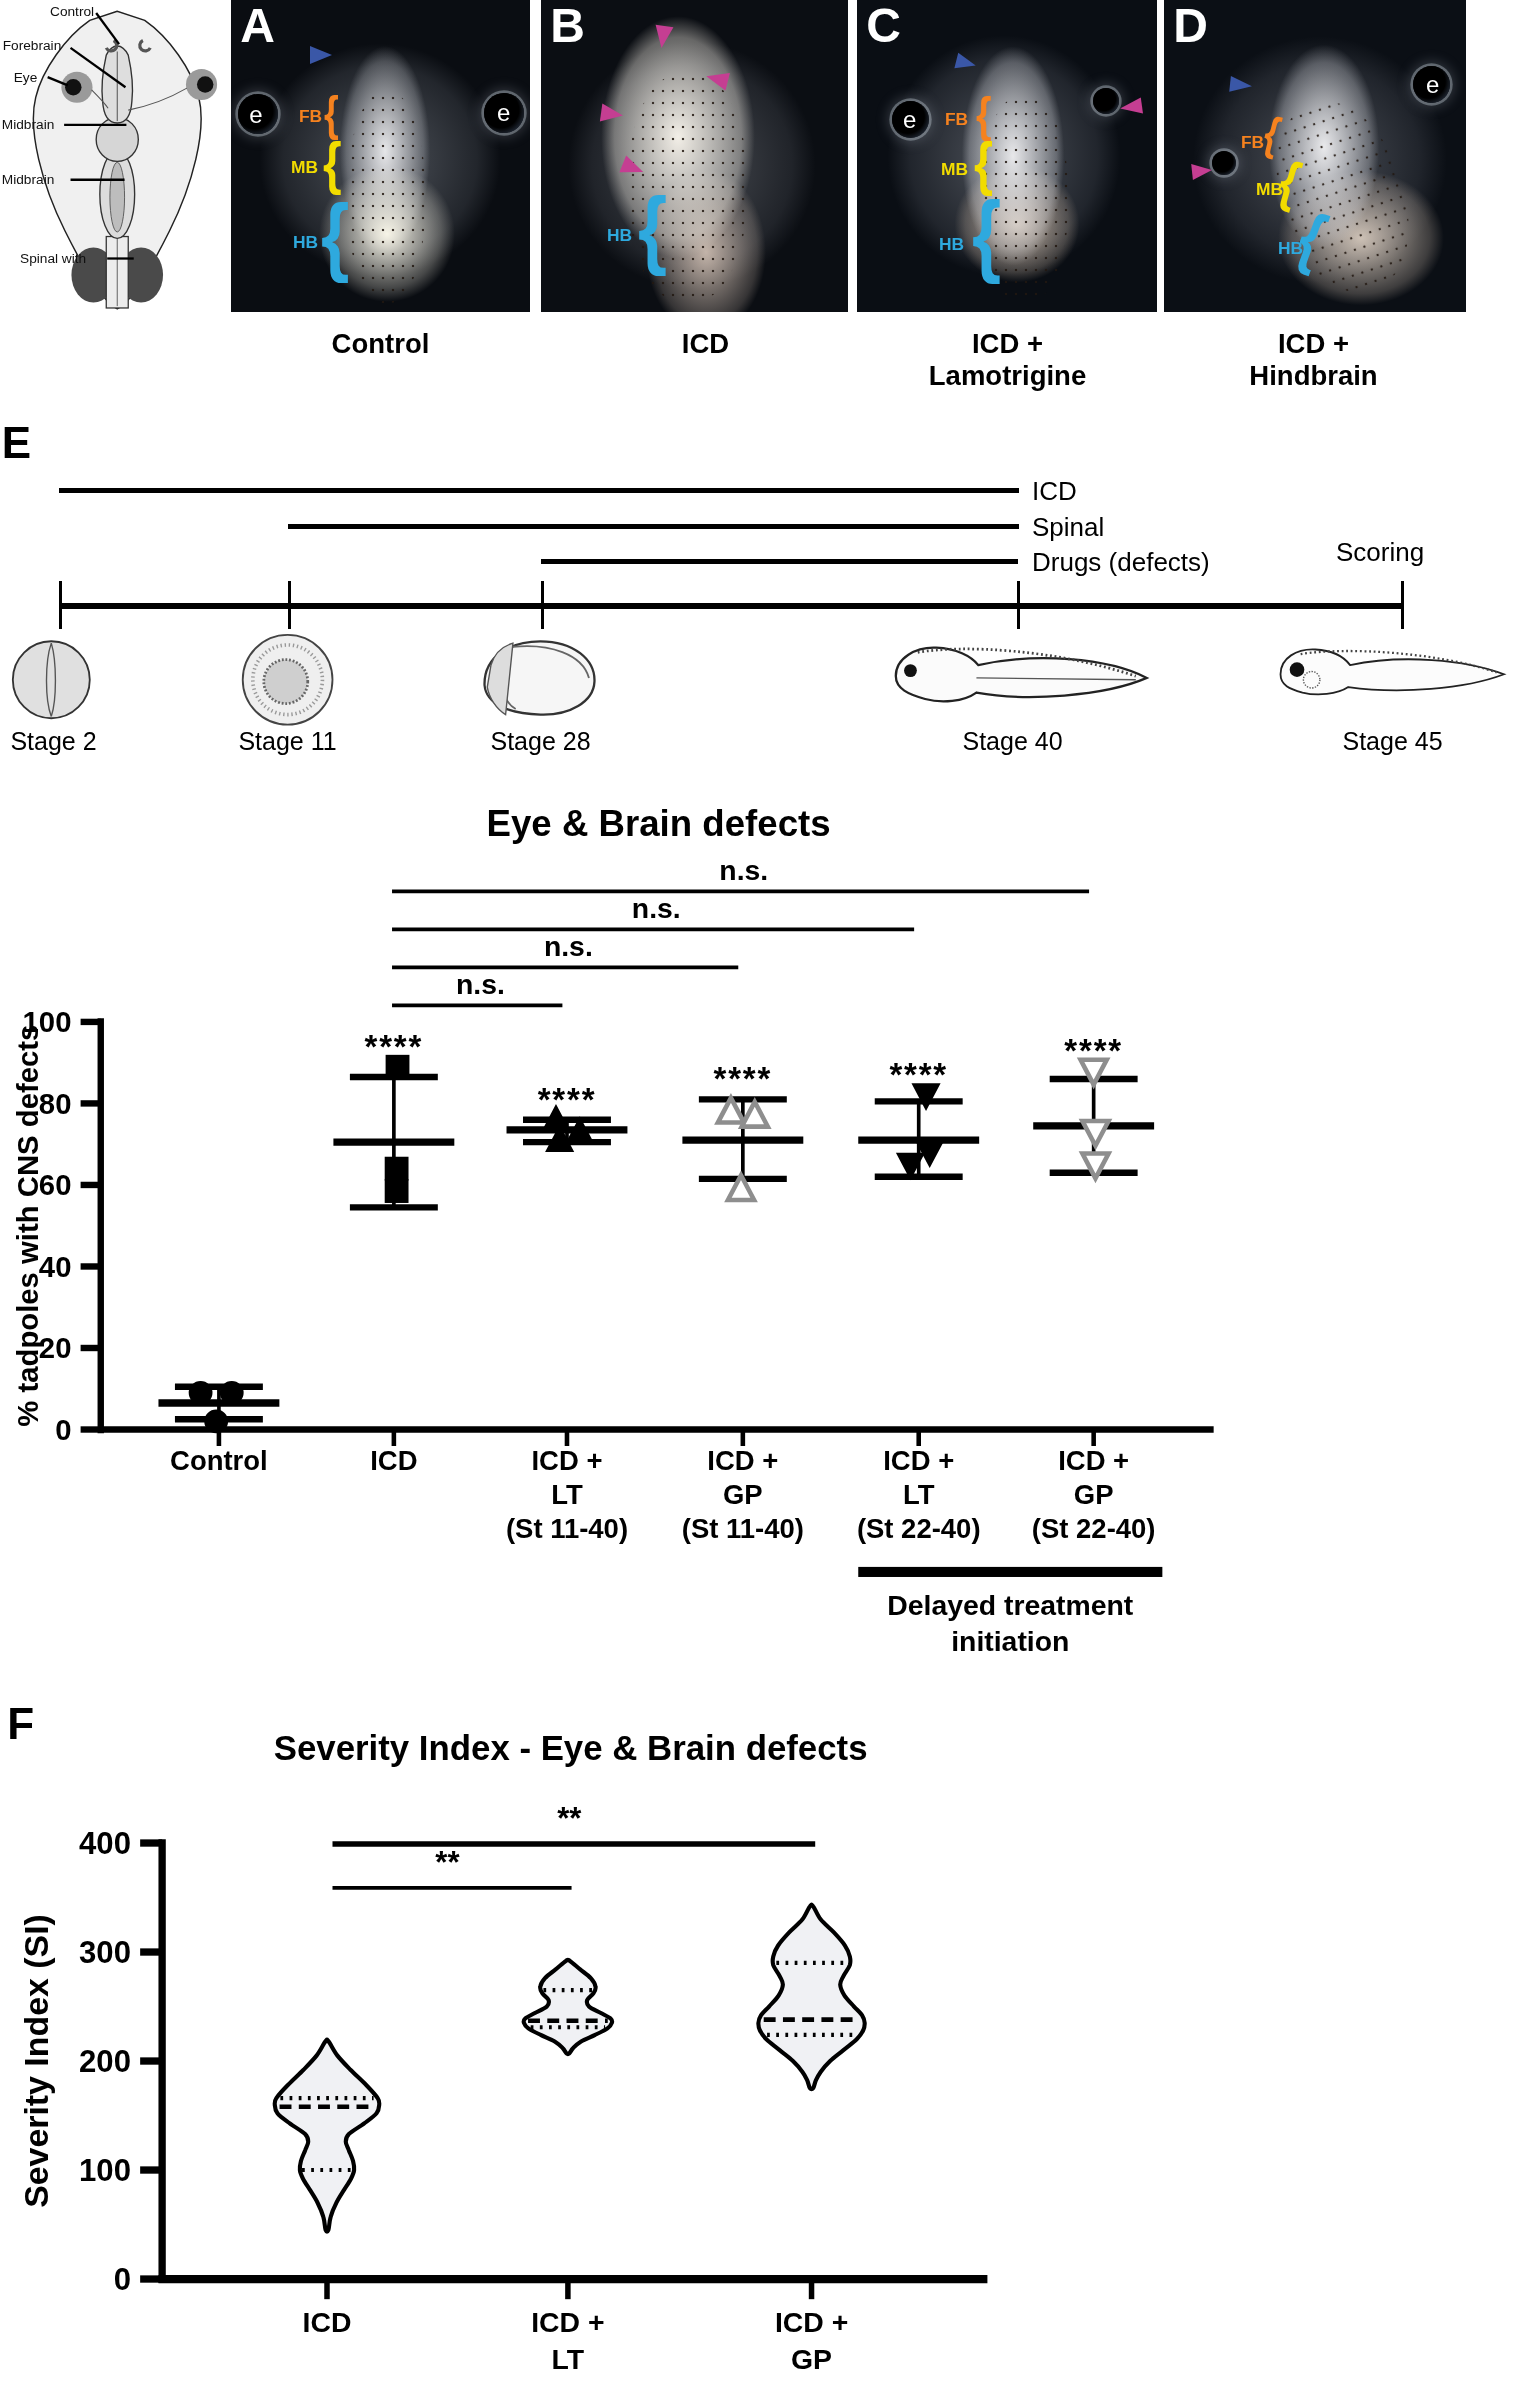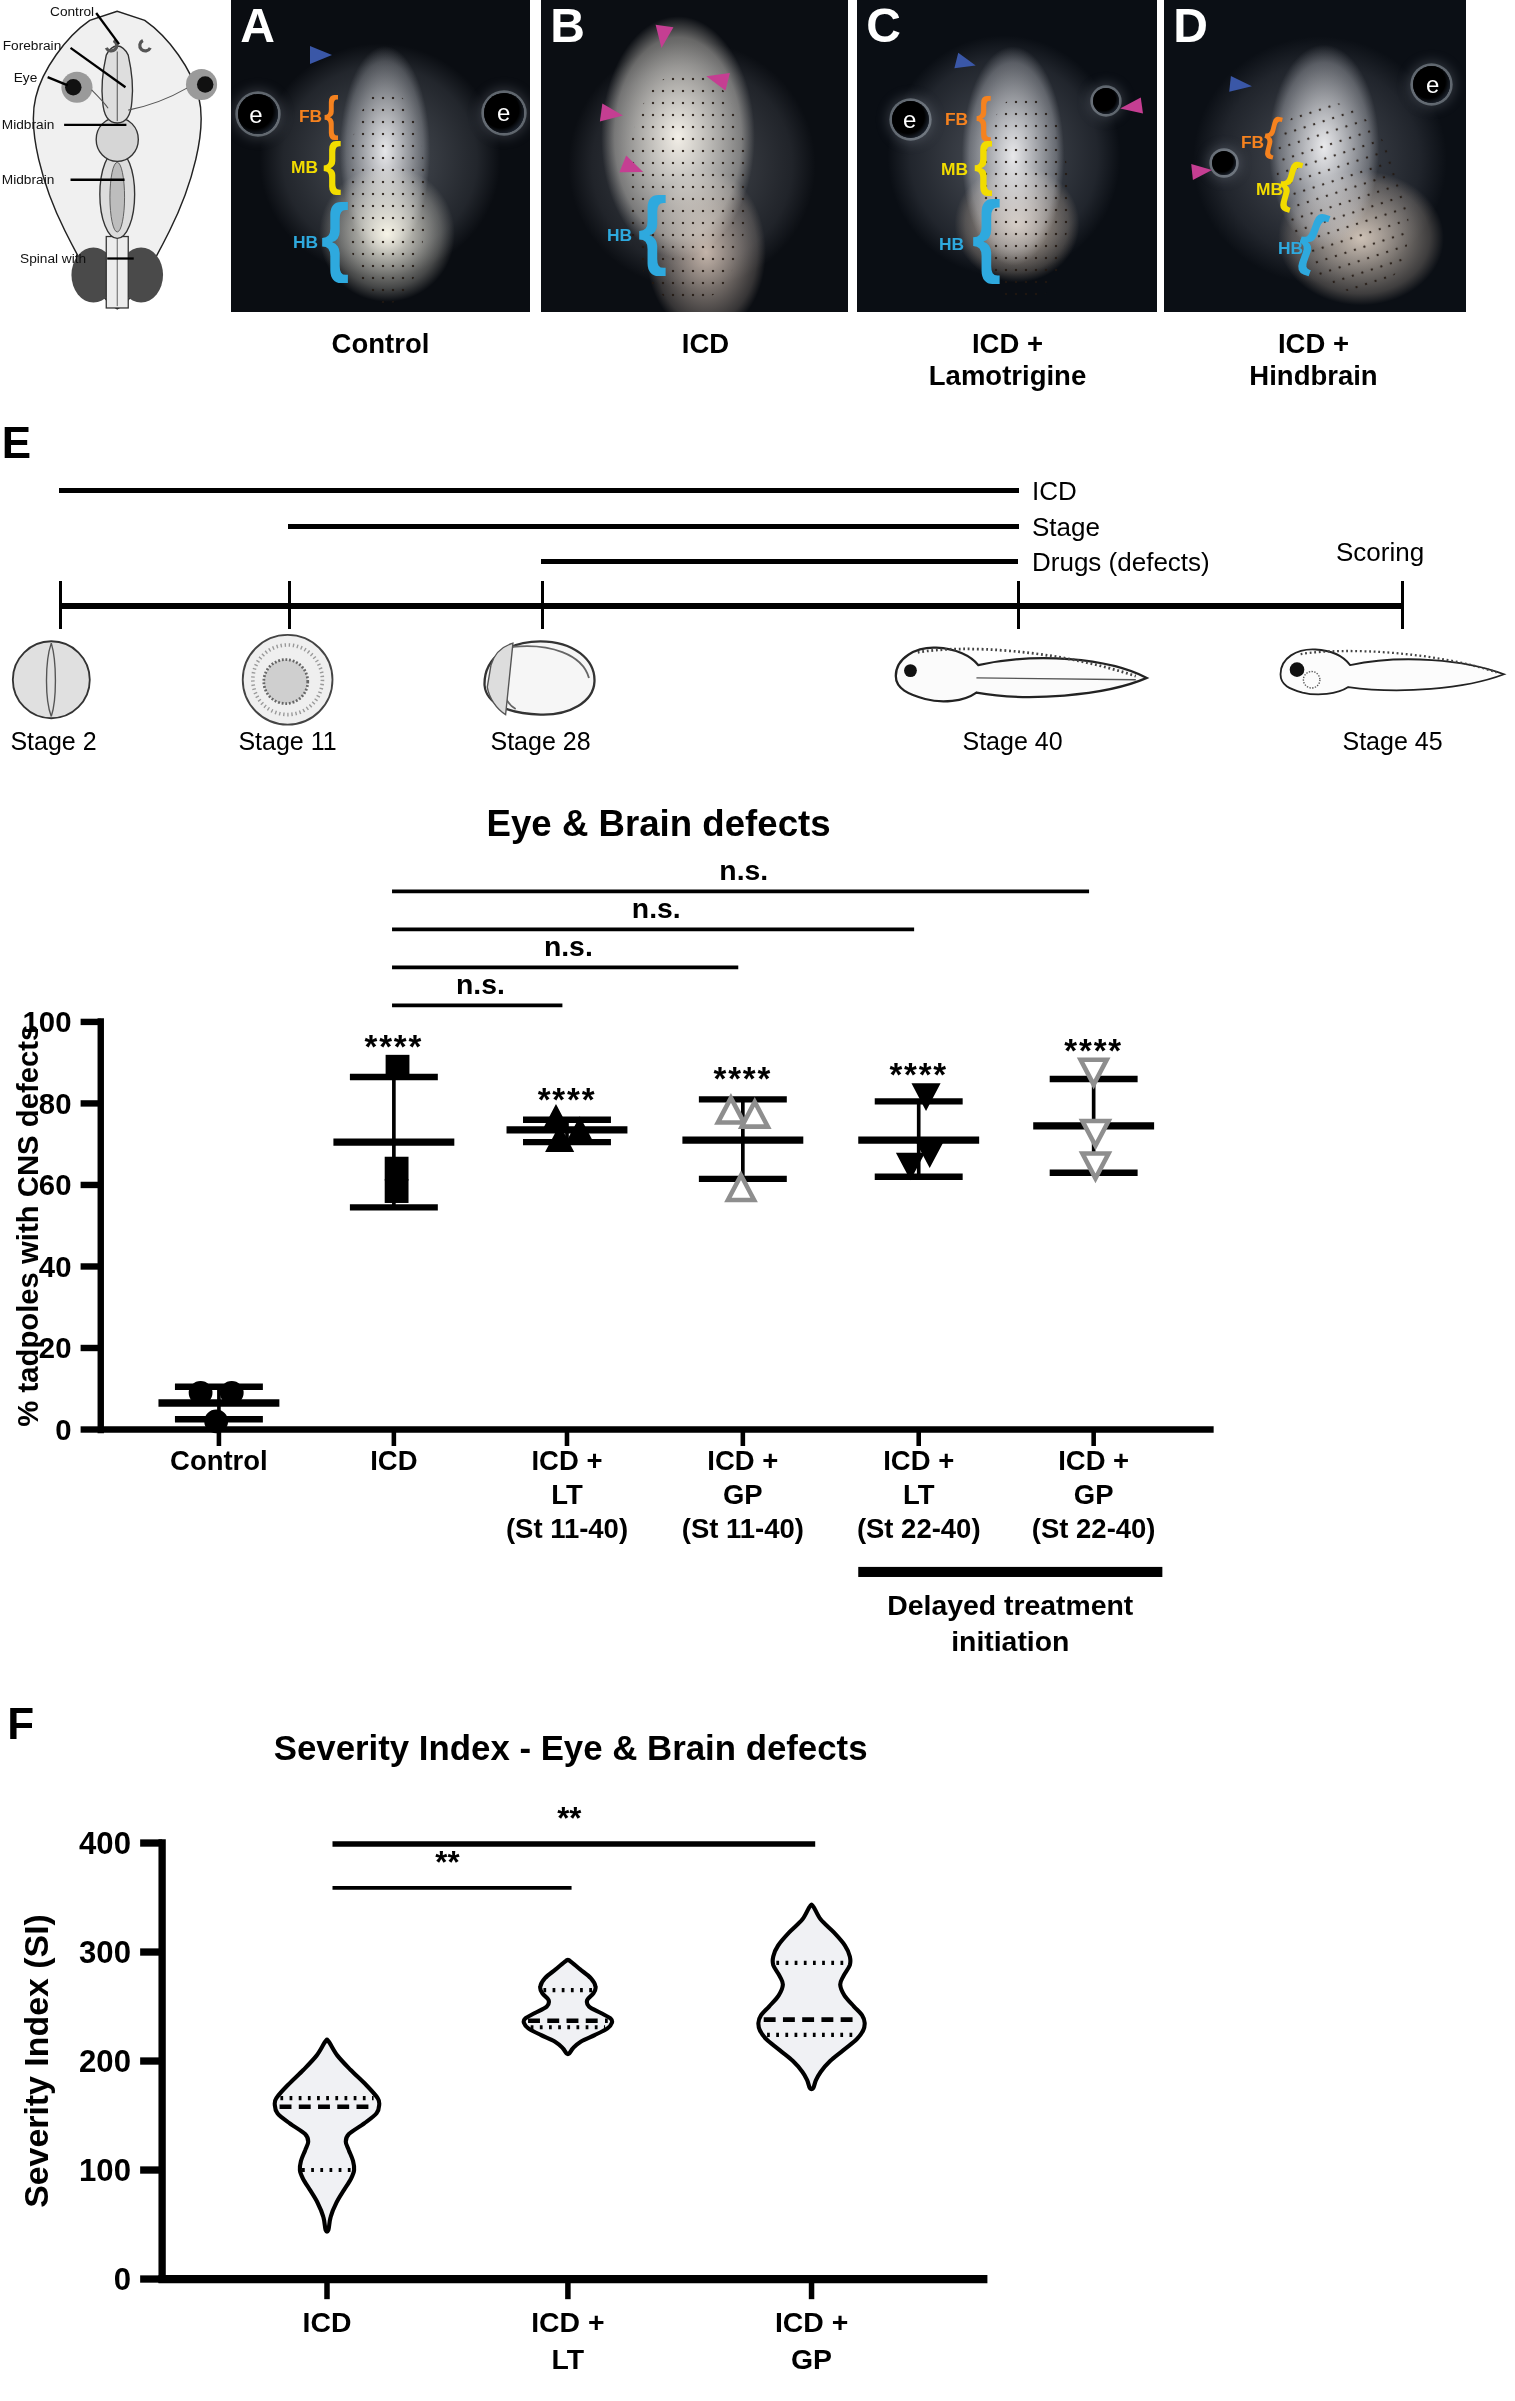--- a/index.html
+++ b/index.html
@@ -164,21 +164,21 @@
   <div class="caption" style="left:1167px">
     <div>ICD +</div>
     <div>Hindbrain</div>
   </div>
 
   <div class="panel-letter" style="left:1.8px;top:421px">E</div>
 
   <div class="tl-bar" style="left:59px;top:488px;width:960px"></div>
   <div class="tl-bar-label" style="left:1032px;top:478px">ICD</div>
   <div class="tl-bar" style="left:288px;top:524px;width:731px"></div>
-  <div class="tl-bar-label" style="left:1032px;top:514px">Stage</div>
+  <div class="tl-bar-label" style="left:1032px;top:514px">Spinal</div>
   <div class="tl-bar" style="left:541px;top:559px;width:477px"></div>
   <div class="tl-bar-label" style="left:1032px;top:549px">Drugs (defects)</div>
   <div class="tl-bar-label" style="left:1336px;top:539px">Scoring</div>
 
   <div class="tl-axis"></div>
   <div class="tl-tick" style="left:59px"></div>
   <div class="tl-tick" style="left:288px"></div>
   <div class="tl-tick" style="left:541px"></div>
   <div class="tl-tick" style="left:1017px"></div>
   <div class="tl-tick" style="left:1401px"></div>

